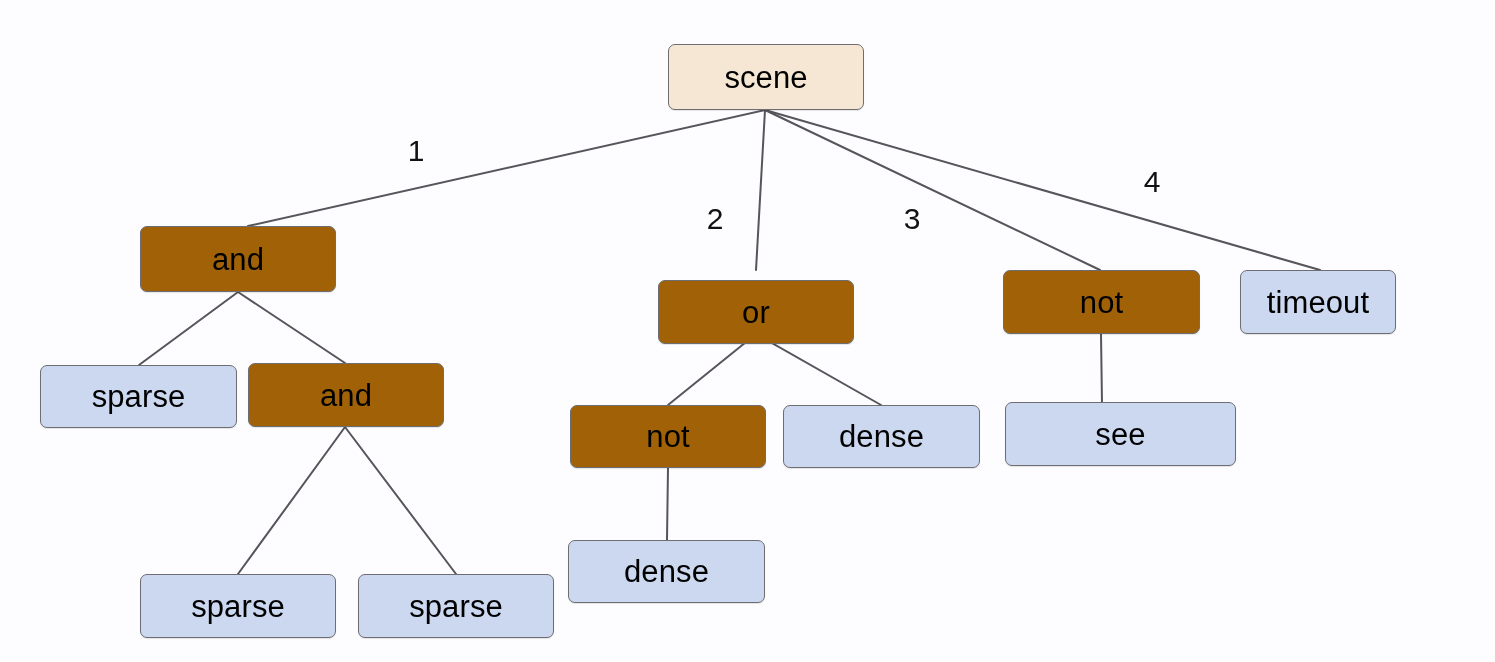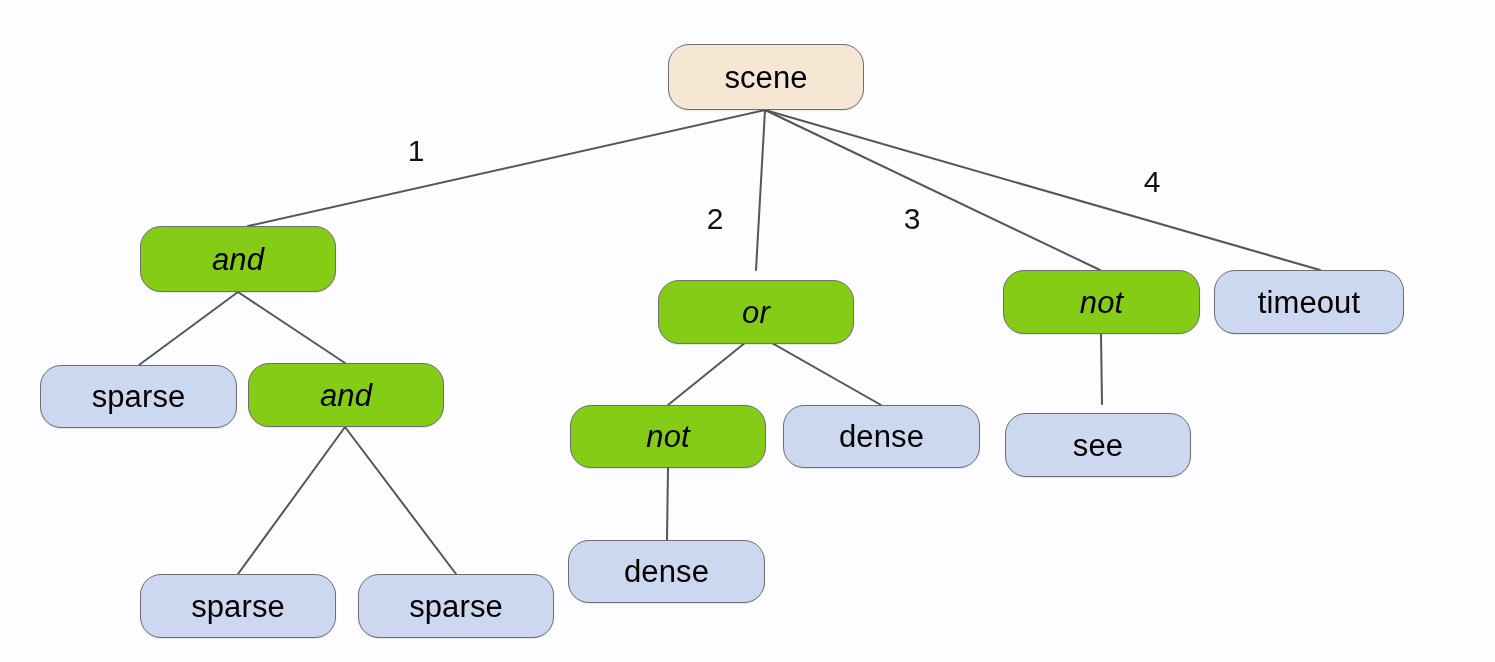--- a/index.html
+++ b/index.html
@@ -23,30 +23,30 @@
     height: 662px;
     pointer-events: none;
   }
   .node {
     position: absolute;
     box-sizing: border-box;
     display: flex;
     align-items: center;
     justify-content: center;
     border: 1.6px solid #6e6e72;
-    border-radius: 21px;
+    border-radius: 7px;
     color: #000000;
     font-size: 31px;
     line-height: 1;
     letter-spacing: 0.1px;
     white-space: nowrap;
     box-shadow: 0 1px 1px rgba(0,0,0,0.10);
   }
   .node.root   { background: #f5e7d3; }
-  .node.op     { background: #84cc16; font-style: italic; }
+  .node.op     { background: #a16207; }
   .node.leaf   { background: #ccd8f0; }
   .edge-label {
     position: absolute;
     color: #111111;
     font-size: 30px;
     line-height: 1;
     white-space: nowrap;
     transform: translate(-50%, -50%);
   }
 </style>
@@ -74,36 +74,36 @@
       </div>
       <div class="node op" style="left: 140px; top: 226px; width: 196px; height: 66px;">
         <span>and</span>
       </div>
       <div class="node op" style="left: 658px; top: 280px; width: 196px; height: 64px;">
         <span>or</span>
       </div>
       <div class="node op" style="left: 1003px; top: 270px; width: 197px; height: 64px;">
         <span>not</span>
       </div>
-      <div class="node leaf" style="left: 1214px; top: 270px; width: 190px; height: 64px;">
+      <div class="node leaf" style="left: 1240px; top: 270px; width: 156px; height: 64px;">
         <span>timeout</span>
       </div>
       <div class="node leaf" style="left: 40px; top: 365px; width: 197px; height: 63px;">
         <span>sparse</span>
       </div>
       <div class="node op" style="left: 248px; top: 363px; width: 196px; height: 64px;">
         <span>and</span>
       </div>
       <div class="node op" style="left: 570px; top: 405px; width: 196px; height: 63px;">
         <span>not</span>
       </div>
       <div class="node leaf" style="left: 783px; top: 405px; width: 197px; height: 63px;">
         <span>dense</span>
       </div>
-      <div class="node leaf" style="left: 1005px; top: 413px; width: 186px; height: 64px;">
+      <div class="node leaf" style="left: 1005px; top: 402px; width: 231px; height: 64px;">
         <span>see</span>
       </div>
       <div class="node leaf" style="left: 568px; top: 540px; width: 197px; height: 63px;">
         <span>dense</span>
       </div>
       <div class="node leaf" style="left: 140px; top: 574px; width: 196px; height: 64px;">
         <span>sparse</span>
       </div>
       <div class="node leaf" style="left: 358px; top: 574px; width: 196px; height: 64px;">
         <span>sparse</span>

